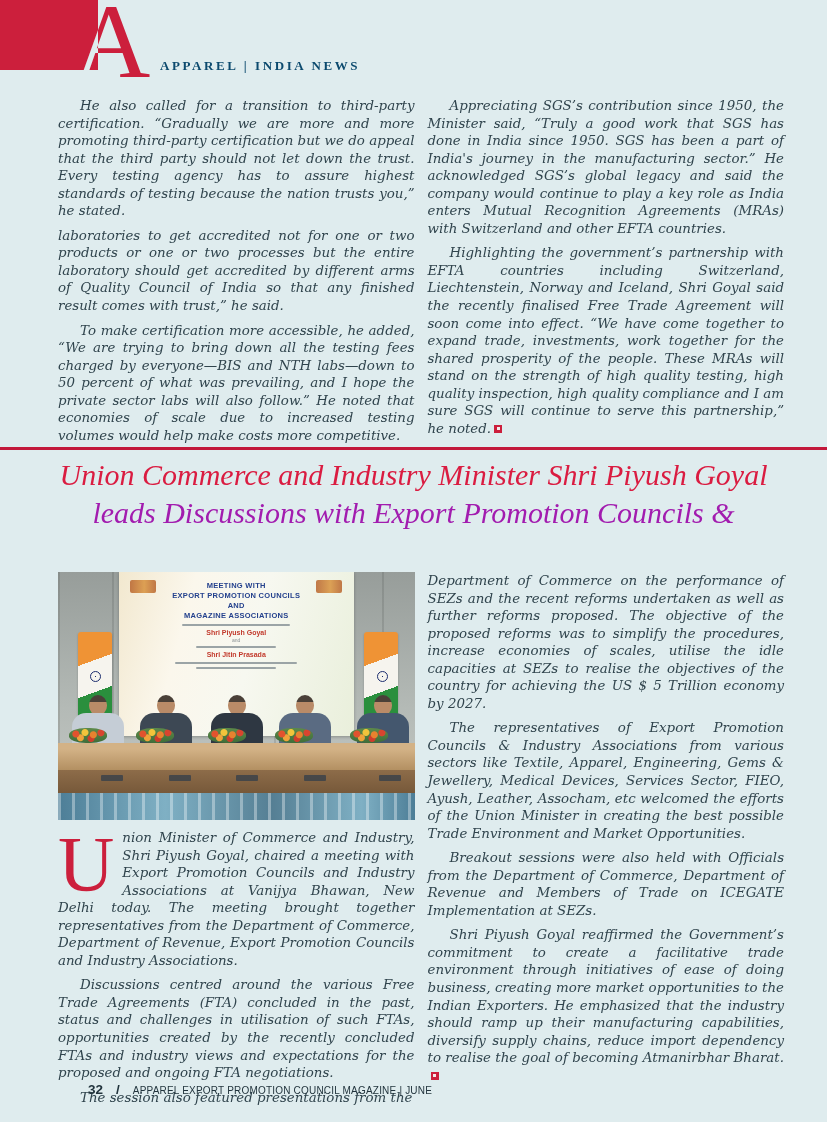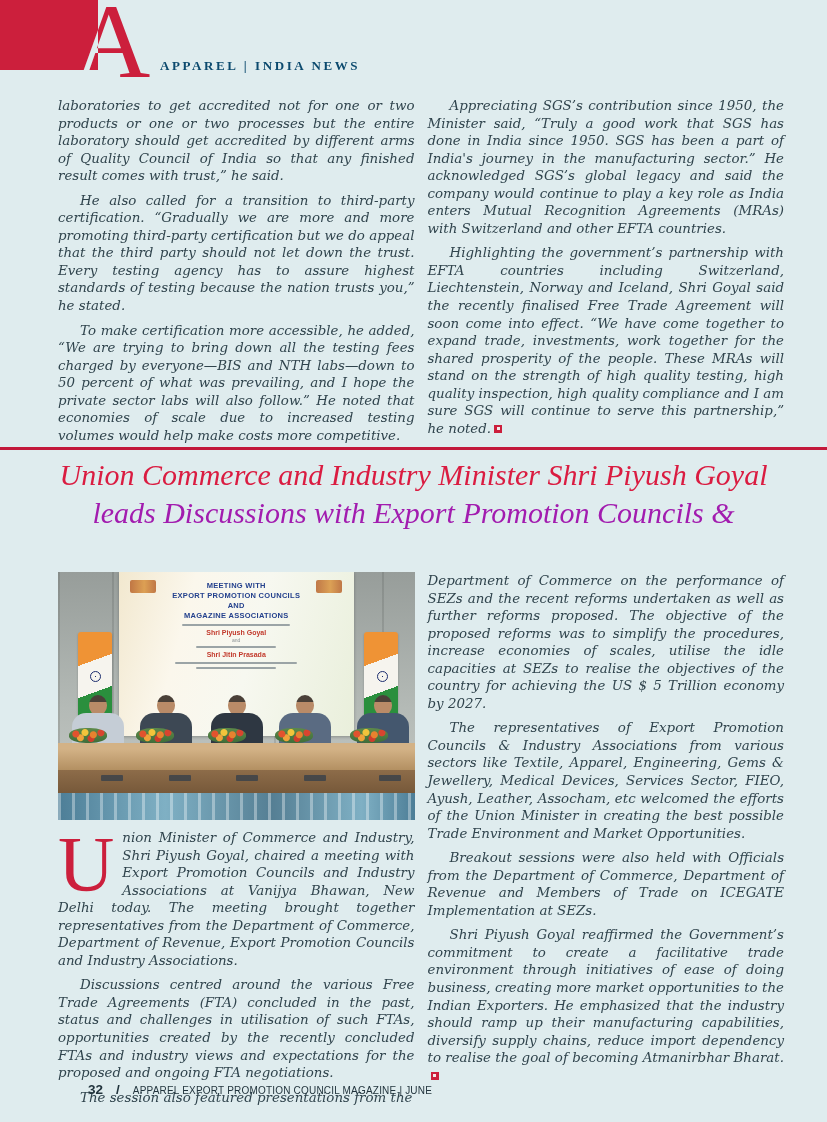--- a/index.html
+++ b/index.html
@@ -132,22 +132,22 @@
         </clipPath>
     </defs>
     <rect x="0" y="0" width="98" height="70" fill="#cc1f3c"></rect>
     <text x="112" y="77" text-anchor="middle" font-family="Liberation Serif, serif" font-size="106" font-weight="500" fill="#dfecee" clip-path="url(#clipL)">A</text>
     <text x="112" y="77" text-anchor="middle" font-family="Liberation Serif, serif" font-size="106" font-weight="500" fill="#cc1f3c" clip-path="url(#clipR)">A</text>
   </svg>
   <div class="masthead">APPAREL | INDIA NEWS</div>
 
   <div class="cols" style="top:97px;">
     <div class="col">
+      <p class="body-par">He also called for a transition to third-party certification. “Gradually we are more and more promoting third-party certification but we do appeal that the third party should not let down the trust. Every testing agency has to assure highest standards of testing because the nation trusts you,” he stated.</p>
       <p class="body-par noindent">laboratories to get accredited not for one or two products or one or two processes but the entire laboratory should get accredited by different arms of Quality Council of India so that any finished result comes with trust,” he said.</p>
-      <p class="body-par">He also called for a transition to third-party certification. “Gradually we are more and more promoting third-party certification but we do appeal that the third party should not let down the trust. Every testing agency has to assure highest standards of testing because the nation trusts you,” he stated.</p>
       <p class="body-par">To make certification more accessible, he added, “We are trying to bring down all the testing fees charged by everyone—BIS and NTH labs—down to 50 percent of what was prevailing, and I hope the private sector labs will also follow.” He noted that economies of scale due to increased testing volumes would help make costs more competitive.</p>
     </div>
     <div class="col">
       <p class="body-par">Appreciating SGS’s contribution since 1950, the Minister said, “Truly a good work that SGS has done in India since 1950. SGS has been a part of India's journey in the manufacturing sector.” He acknowledged SGS’s global legacy and said the company would continue to play a key role as India enters Mutual Recognition Agreements (MRAs) with Switzerland and other EFTA countries.</p>
       <p class="body-par"><span>Highlighting the government’s partnership with EFTA countries including Switzerland, Liechtenstein, Norway and Iceland, Shri Goyal said the recently finalised Free Trade Agreement will soon come into effect. “We have come together to expand trade, investments, work together for the shared prosperity of the people. These MRAs will stand on the strength of high quality testing, high quality inspection, high quality compliance and I am sure SGS will continue to serve this partnership,” he noted.</span><span class="endmark"></span></p>
     </div>
   </div>
 
   <div class="divider"></div>
 

